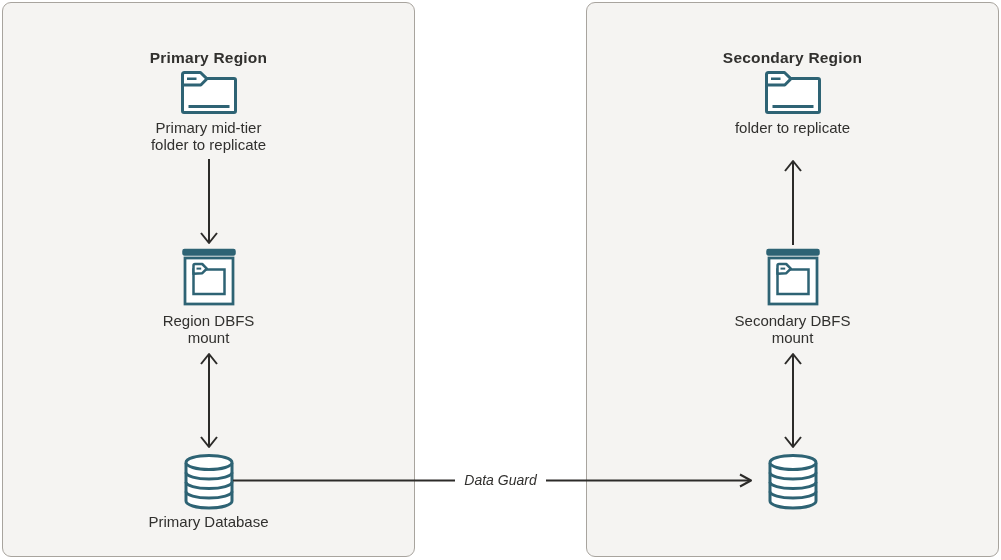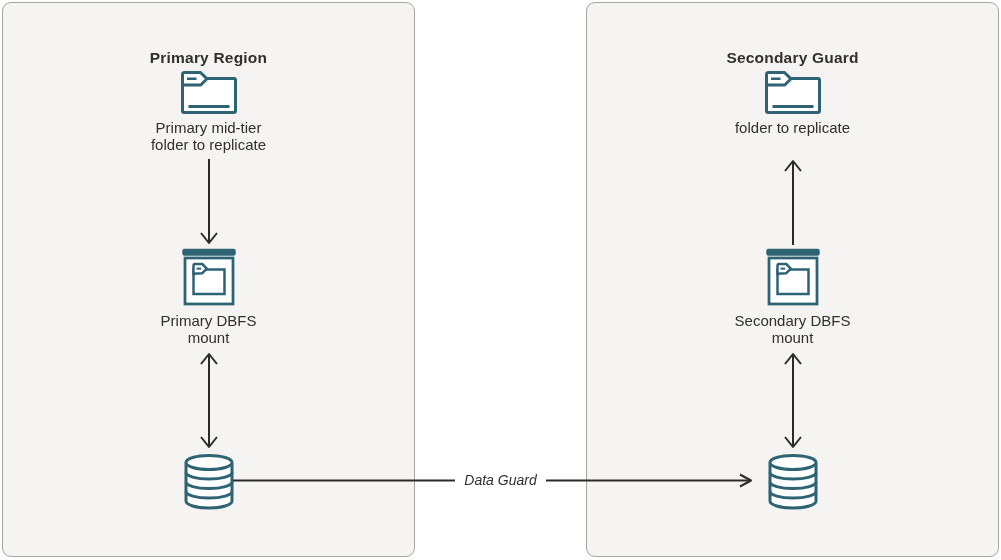--- a/index.html
+++ b/index.html
@@ -82,43 +82,46 @@
     <div class="node" style="top:245px">
       <svg width="54" height="59" viewBox="0 0 54 59">
         <rect class="ic-ff" x="1" y="1.5" width="52" height="5.5" rx="1.5" stroke-width="1.5"></rect>
         <rect class="ic-wf" x="3" y="10" width="48" height="46" stroke-width="2.75"></rect>
         <rect class="ic-wf" x="11.5" y="21.5" width="31" height="24.5" stroke-width="2.5"></rect>
         <path class="ic-wf" d="M11.5,25.8 L11.5,17.5 Q11.5,16 13,16 L20.2,16 L24.8,20.6 L20.3,25.2 Z" stroke-width="2.5" stroke-linejoin="round"></path>
         <line class="ic" x1="14.5" y1="20.6" x2="19.2" y2="20.6" stroke-width="2"></line>
       </svg>
     </div>
     <div class="label" style="top:310px">
-      <span>Primary DBFS</span>
+      <span>Region DBFS</span>
       <span>mount</span>
     </div>
 
     <svg class="arrow-svg" style="top:348px" width="26" height="99" viewBox="0 0 26 99">
       <line class="ar" x1="13" y1="3" x2="13" y2="96"></line>
       <polyline class="ar" points="5,13 13,3 21,13" stroke-linejoin="round"></polyline>
       <polyline class="ar" points="5,86 13,96 21,86" stroke-linejoin="round"></polyline>
     </svg>
 
     <div class="node" style="top:450px">
       <svg width="52" height="57" viewBox="0 0 52 57">
         <path class="ic-wf" d="M3,10 L3,48 A23,7 0 0 0 49,48 L49,10" stroke-width="3"></path>
         <path class="ic" d="M3,19.5 A23,6.5 0 0 0 49,19.5" stroke-width="3"></path>
         <path class="ic" d="M3,29 A23,6.5 0 0 0 49,29" stroke-width="3"></path>
         <path class="ic" d="M3,38.5 A23,6.5 0 0 0 49,38.5" stroke-width="3"></path>
         <ellipse class="ic-wf" cx="26" cy="9.5" rx="23" ry="7" stroke-width="3"></ellipse>
       </svg>
     </div>
+    <div class="label" style="top:511px">
+      <span>Primary Database</span>
+    </div>
   </section>
 
   <section class="panel panel-right">
-    <h2 class="panel-title">Secondary Guard</h2>
+    <h2 class="panel-title">Secondary Region</h2>
 
     <div class="node" style="top:66px">
       <svg width="57" height="46" viewBox="0 0 57 46">
         <rect class="ic-wf" x="2" y="9.5" width="53" height="34" rx="1.5" stroke-width="3"></rect>
         <path class="ic-wf" d="M2,16 L2,5.5 Q2,3.5 4,3.5 L20,3.5 L26.5,9.8 L20.3,16 Z" stroke-width="3" stroke-linejoin="round"></path>
         <line class="ic" x1="6.5" y1="9.8" x2="16" y2="9.8" stroke-width="2.5"></line>
         <line class="ic" x1="8" y1="37.5" x2="49" y2="37.5" stroke-width="3"></line>
       </svg>
     </div>
     <div class="label" style="top:117px">

